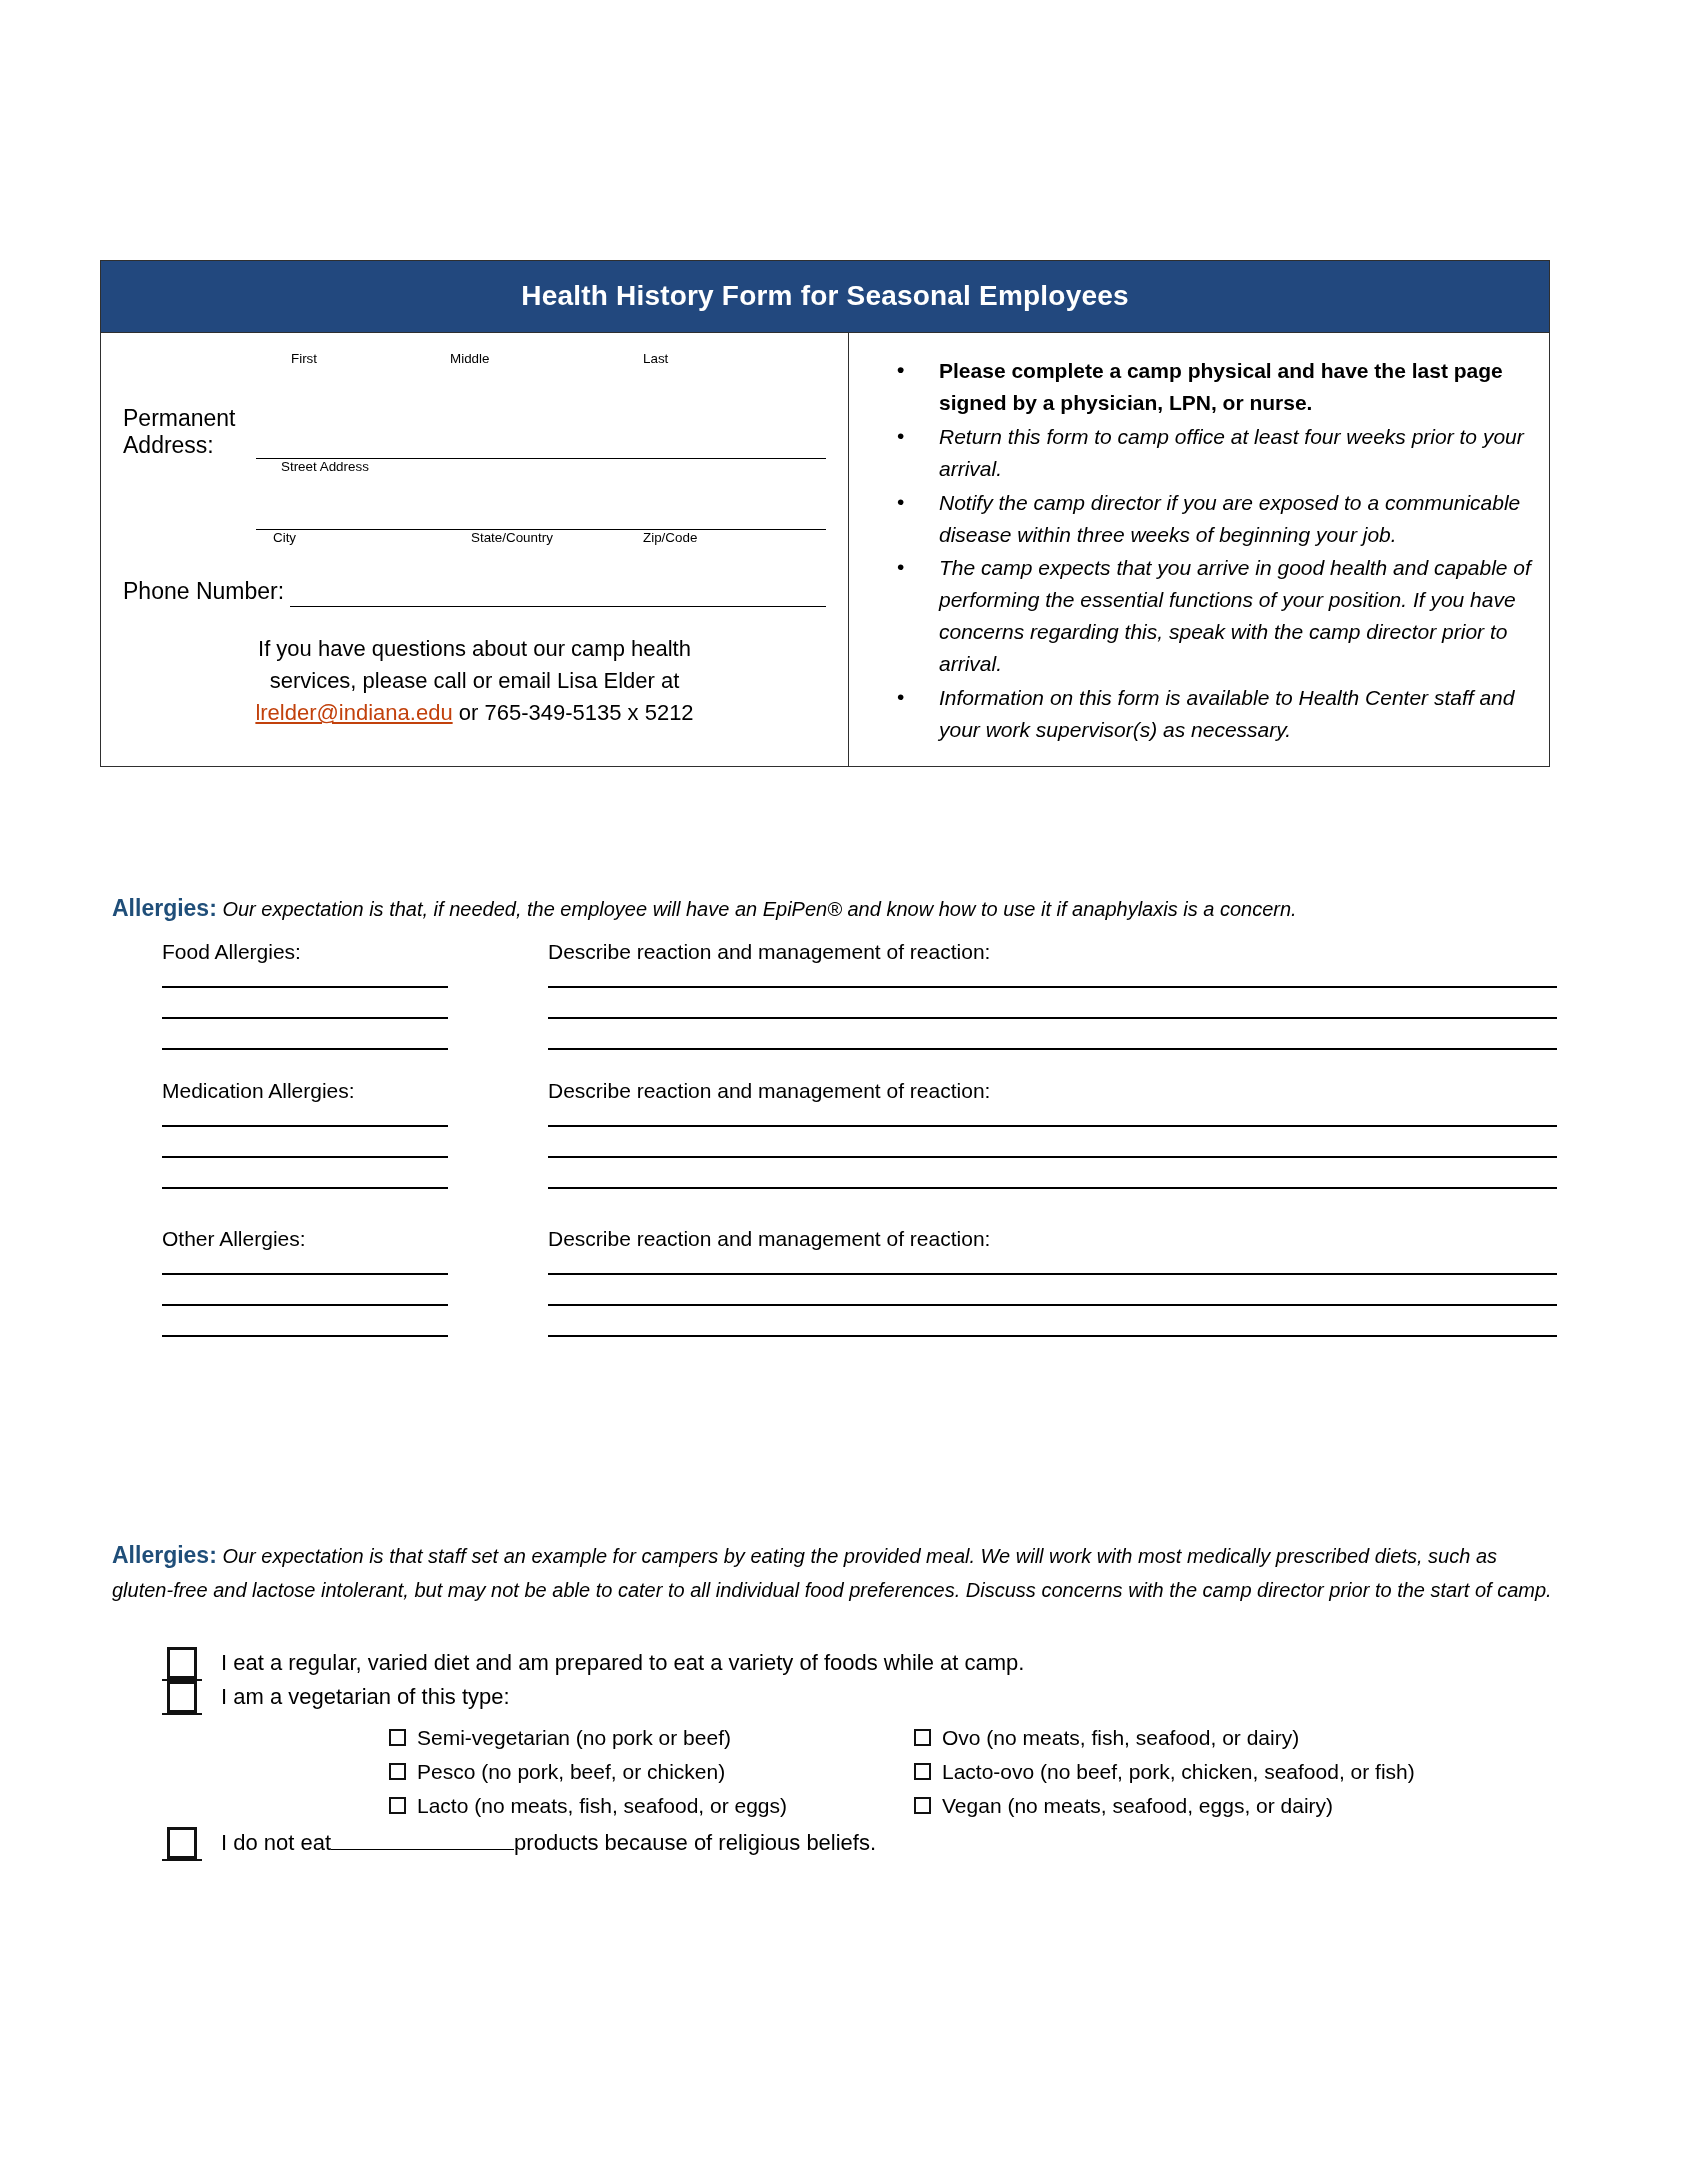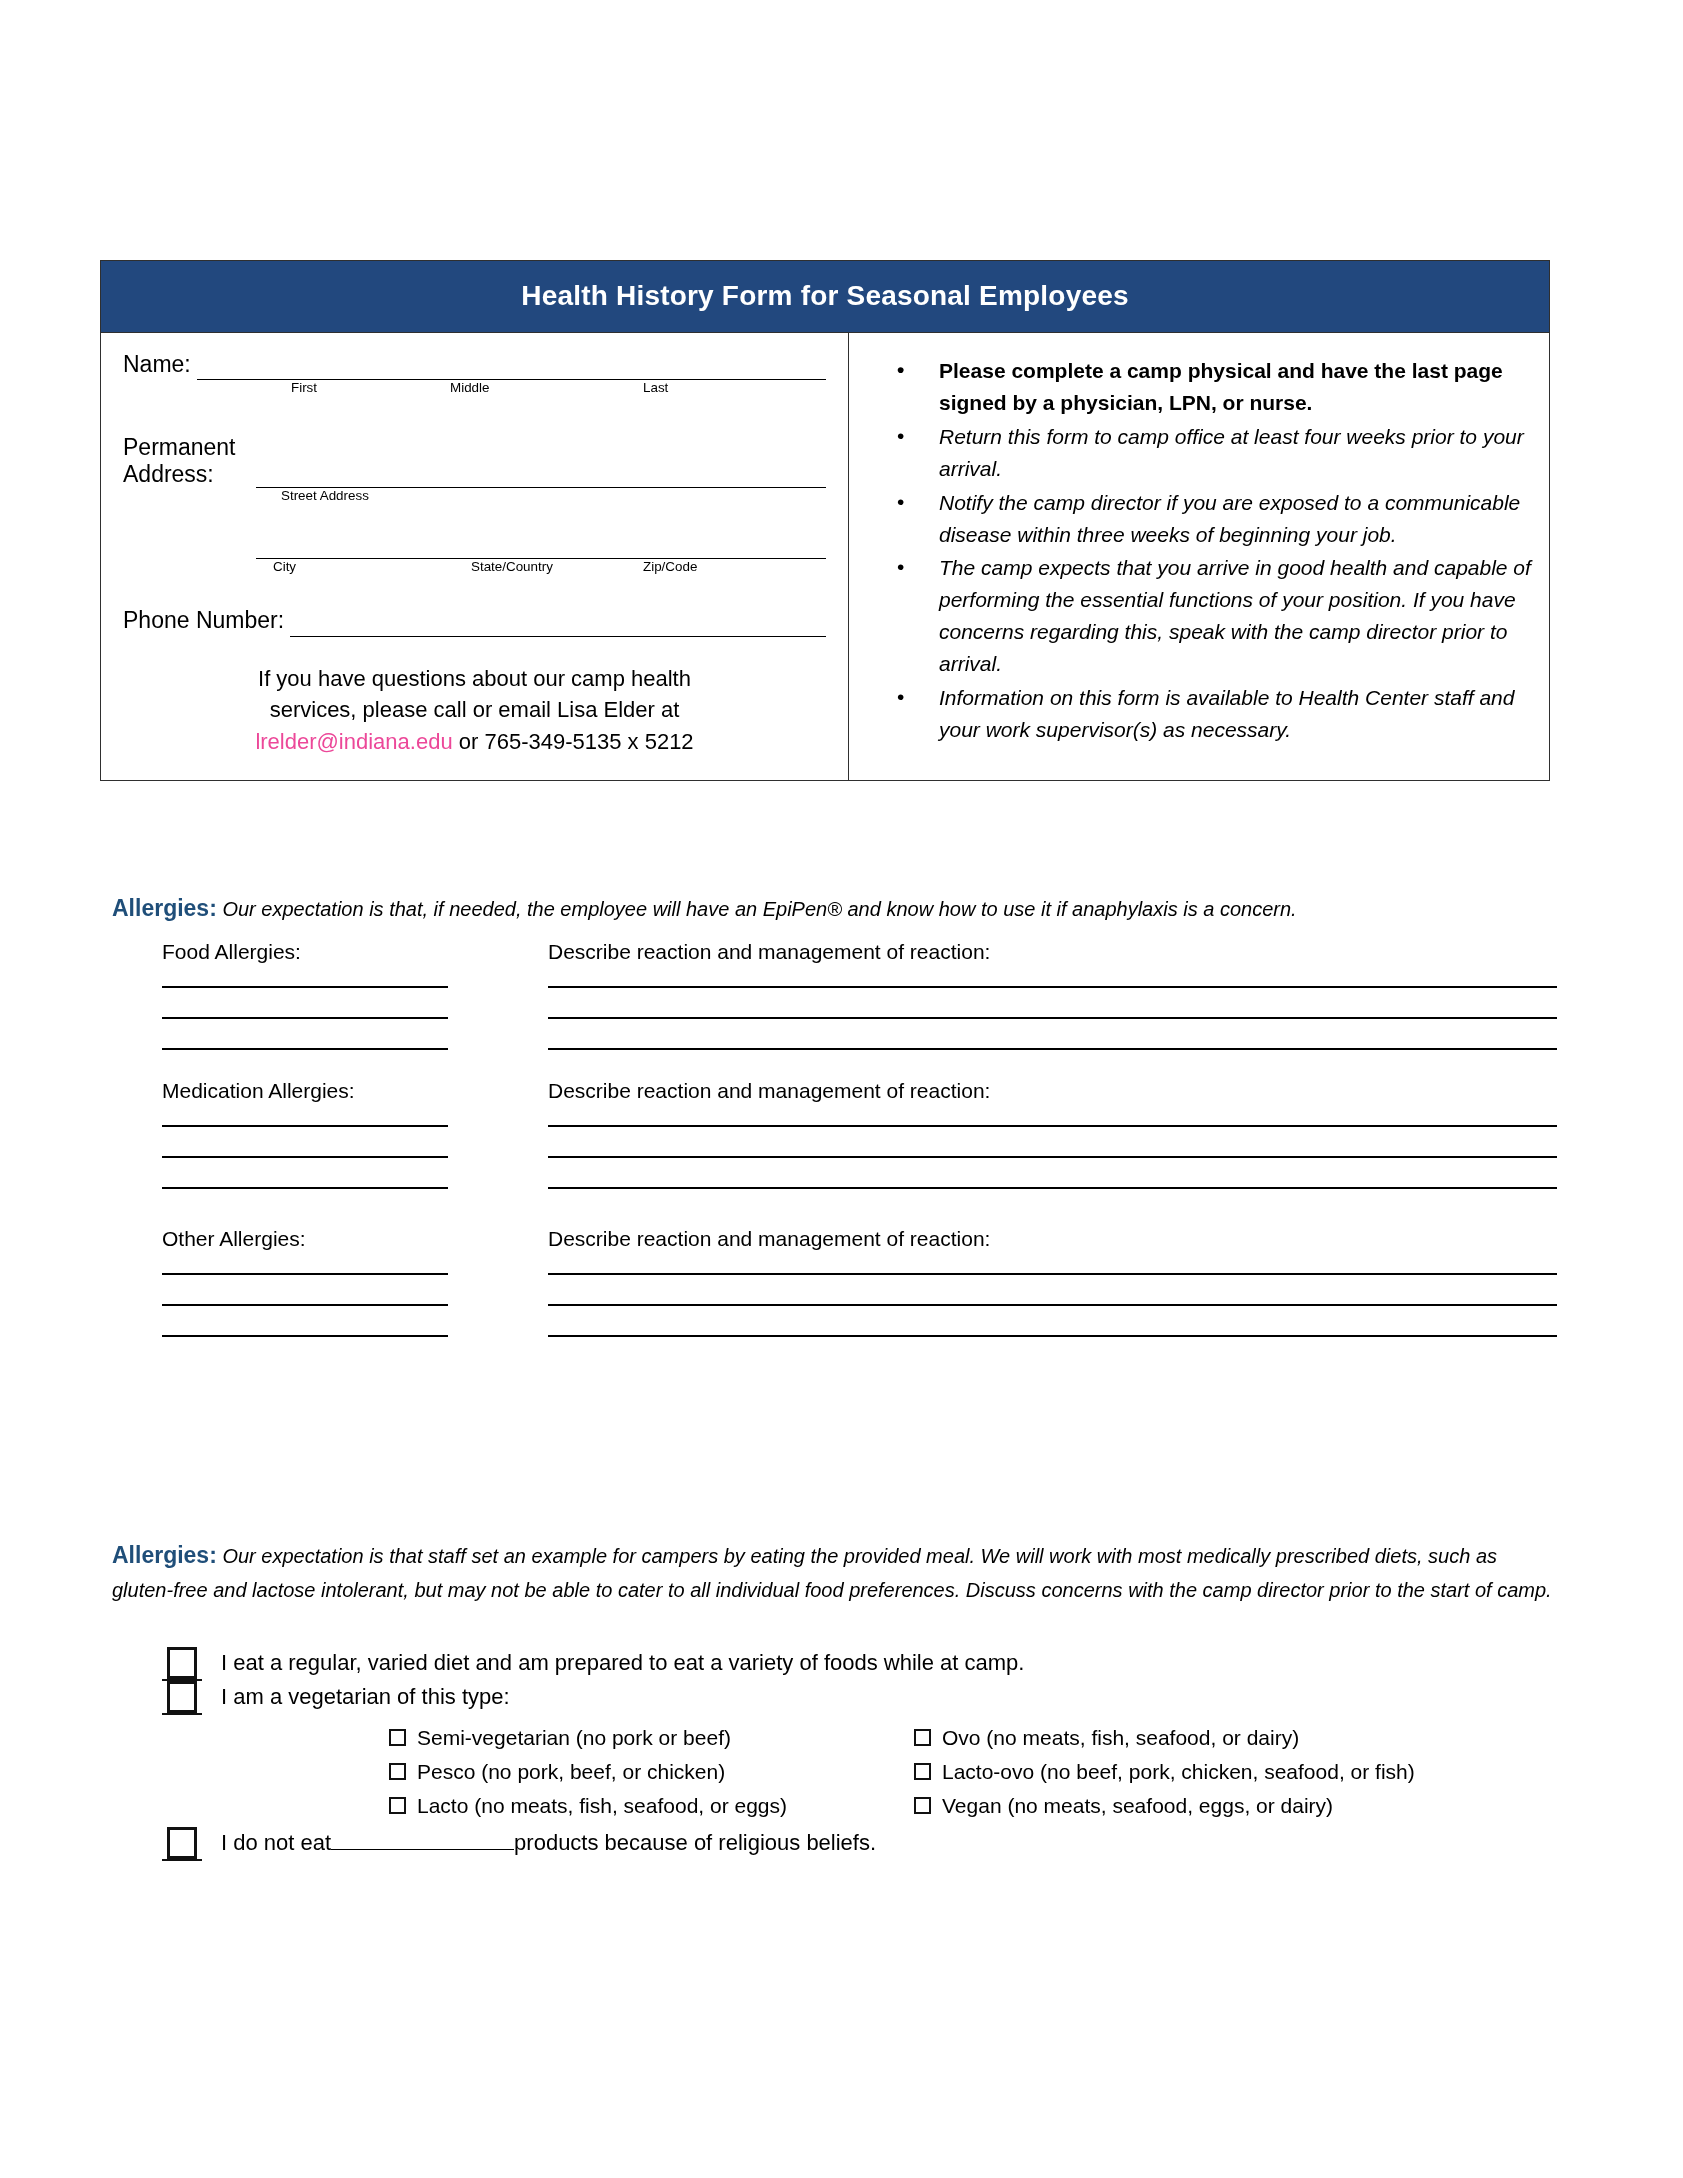--- a/index.html
+++ b/index.html
@@ -96,21 +96,22 @@
   }
 
   .contact-block {
     text-align: center;
     font-size: 22px;
     line-height: 1.45;
     margin-top: 26px;
     padding: 0 28px;
   }
   .link {
-    color: #ec4899;
+    color: #c2410c;
+    text-decoration: underline;
   }
 
   
   ul.notes {
     margin: 0;
     padding-left: 44px;
     list-style: none;
   }
   ul.notes li {
     position: relative;
@@ -266,24 +267,20 @@
 <div class="page">
 
   <div class="form-table">
 
     <div class="form-header">Health History Form for Seasonal Employees</div>
 
     <div class="form-body">
 
       <div class="form-left">
 
-        <div class="fieldrow">
-          <div class="flabel">Name:</div>
-          <div class="rule"></div>
-        </div>
         <div class="sublabels">
           <span style="left:168px;">First</span>
           <span style="left:327px;">Middle</span>
           <span style="left:520px;">Last</span>
         </div>
 
         <div style="height:32px;"></div>
 
         <div class="fieldrow">
           <div class="addr-label">

